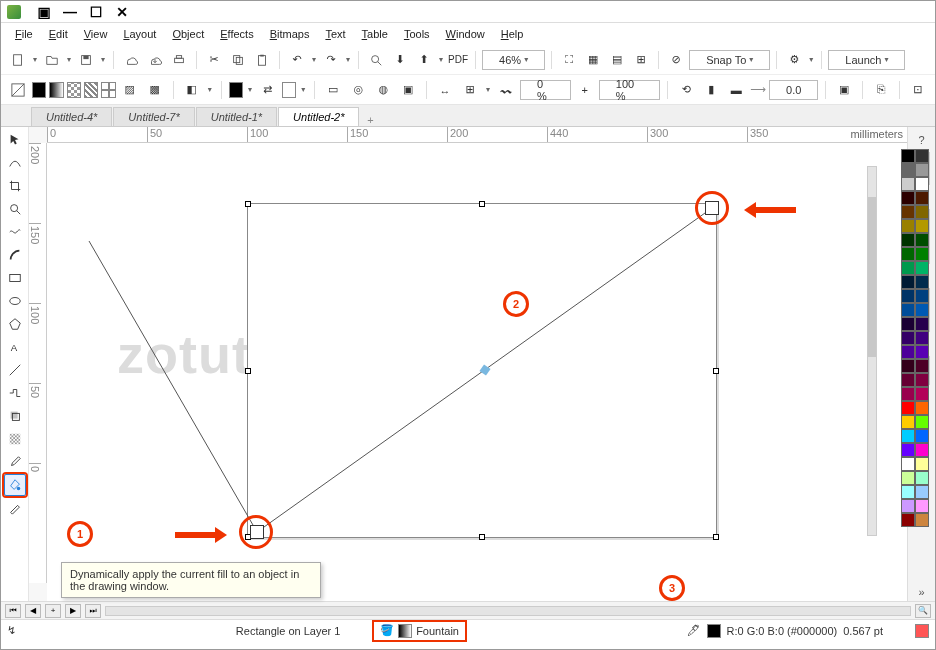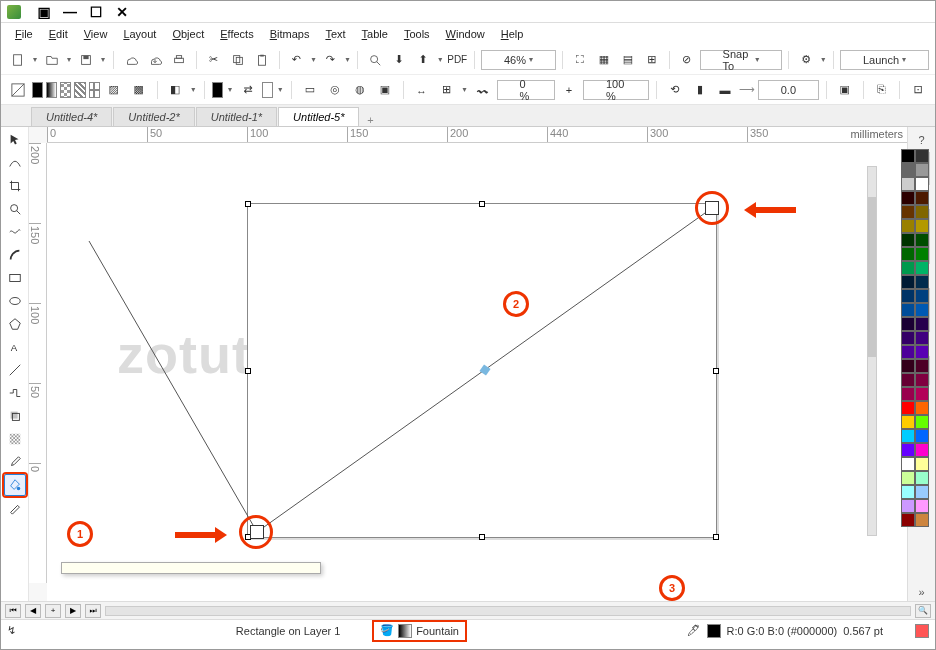--- a/index.html
+++ b/index.html
@@ -11,21 +11,21 @@
 .titlebar .winbtn { width:18px; height:14px; margin-left:8px; display:flex; align-items:center; justify-content:center; font-size:14px; font-weight:bold; cursor:pointer; }
 
 .menubar { height:22px; display:flex; align-items:center; padding:0 8px; gap:4px; background:#fff; }
 .menubar .mi { padding:2px 6px; color:#222; cursor:pointer; }
 .menubar .mi u { text-decoration:underline; }
 
 .toolbar { height:30px; display:flex; align-items:center; padding:0 6px; gap:2px; background:#fff; border-bottom:1px solid #eee; }
 .tbtn { min-width:22px; height:22px; border:1px solid transparent; display:inline-flex; align-items:center; justify-content:center; border-radius:2px; background:#fff; color:#333; cursor:pointer; }
 .tbtn svg { width:14px; height:14px; }
 .sep { width:1px; height:18px; background:#ddd; margin:0 4px; }
-.combo { height:20px; border:1px solid #bbb; display:inline-flex; align-items:center; padding:0 22px; gap:3px; font-size:11px; color:#333; background:#fff; }
+.combo { height:20px; border:1px solid #bbb; display:inline-flex; align-items:center; padding:0 16px; gap:3px; font-size:11px; color:#333; background:#fff; }
 .combo .chev { font-size:8px; color:#666; }
 .chevsm { font-size:8px; color:#666; padding:0 2px; }
 
 .propbar { height:30px; display:flex; align-items:center; padding:0 6px; gap:3px; background:#fff; border-bottom:1px solid #e5e5e5; }
 .swatch { width:16px; height:16px; border:1px solid #888; }
 
 .tabbar { height:22px; display:flex; align-items:flex-end; background:#f0f0f0; border-bottom:1px solid #ccc; padding-left:30px; }
 .tab { padding:3px 14px; background:#e4e4e4; color:#444; border:1px solid #ccc; border-bottom:none; margin-right:1px; font-style:italic; cursor:pointer; }
 .tab:not(.active) span::after { content:"*"; }
 .tab.active { background:#fff; color:#000; }
@@ -252,23 +252,23 @@
   <span class="sep"></span>
   <span class="tbtn">▣</span>
   <span class="sep"></span>
   <span class="tbtn">⎘</span>
   <span class="sep"></span>
   <span class="tbtn">⊡</span>
 </div>
 
 <div class="tabbar" id="tabbar">
     <div class="tab"><span>Untitled-4</span></div>
-    <div class="tab"><span>Untitled-2</span></div>
+    <div class="tab"><span>Untitled-7</span></div>
     <div class="tab"><span>Untitled-1</span></div>
-    <div class="tab active"><span>Untitled-5</span></div>
+    <div class="tab active"><span>Untitled-2</span></div>
     <div class="tabplus">+</div>
   </div>
 
 <div class="workspace">
 
   <div class="toolbox">
     <div class="tool">
         <svg viewBox="0 0 16 16">
           <path d="M3 2l9 5-4 1 2 4-2 1-2-4-3 3z" fill="#333"></path>
         </svg>
@@ -416,20 +416,21 @@
       <div class="arrow left" style="left:697px;top:59px">
           <div class="head"></div>
           <div class="shaft"></div>
         </div>
       <div class="ringnum" style="left:612px;top:432px">
           <span>3</span>
         </div>
     </div>
 
     <div class="tooltip">
+      <div>Dynamically apply the current fill to an object in the drawing window.</div>
     </div>
     <div class="ringnum" style="position:absolute;left:38px;top:394px">
         <span>1</span>
       </div>
   </div>
 
   <div class="dockright">
     <div class="dockicon">?</div>
     <div class="docktab">Hints</div>
     <div class="dockicon">◆</div>

